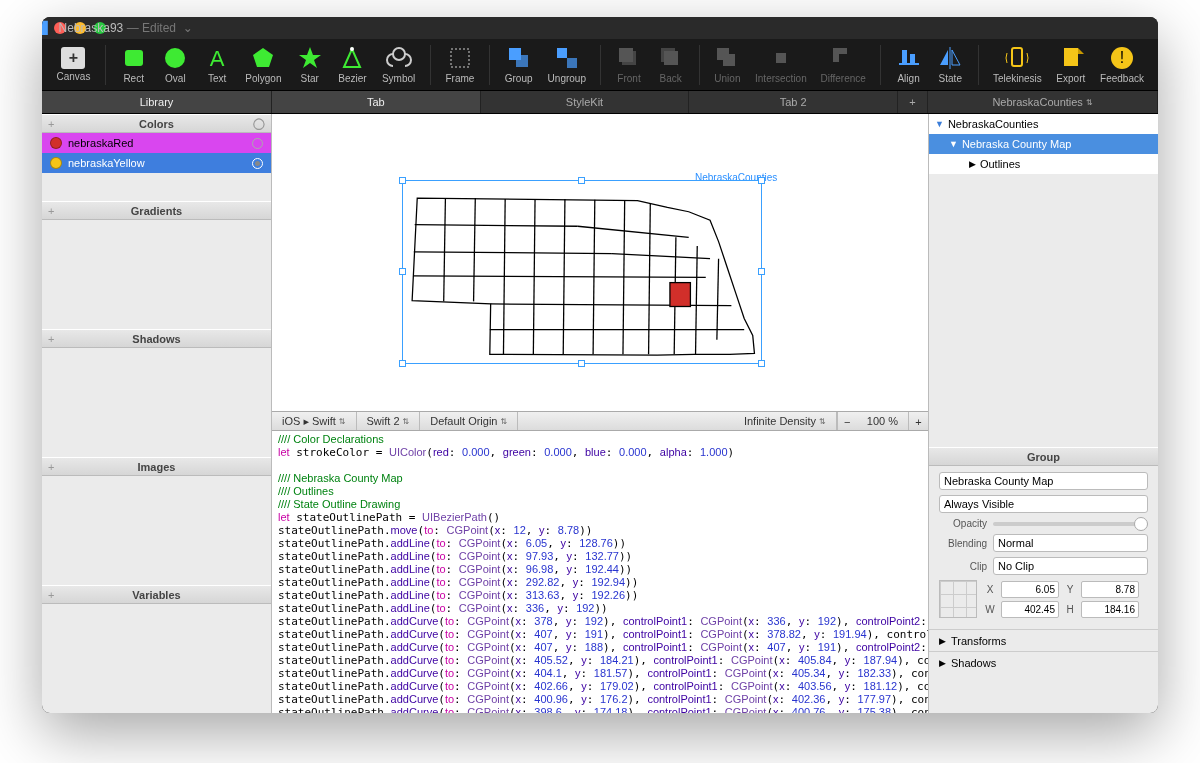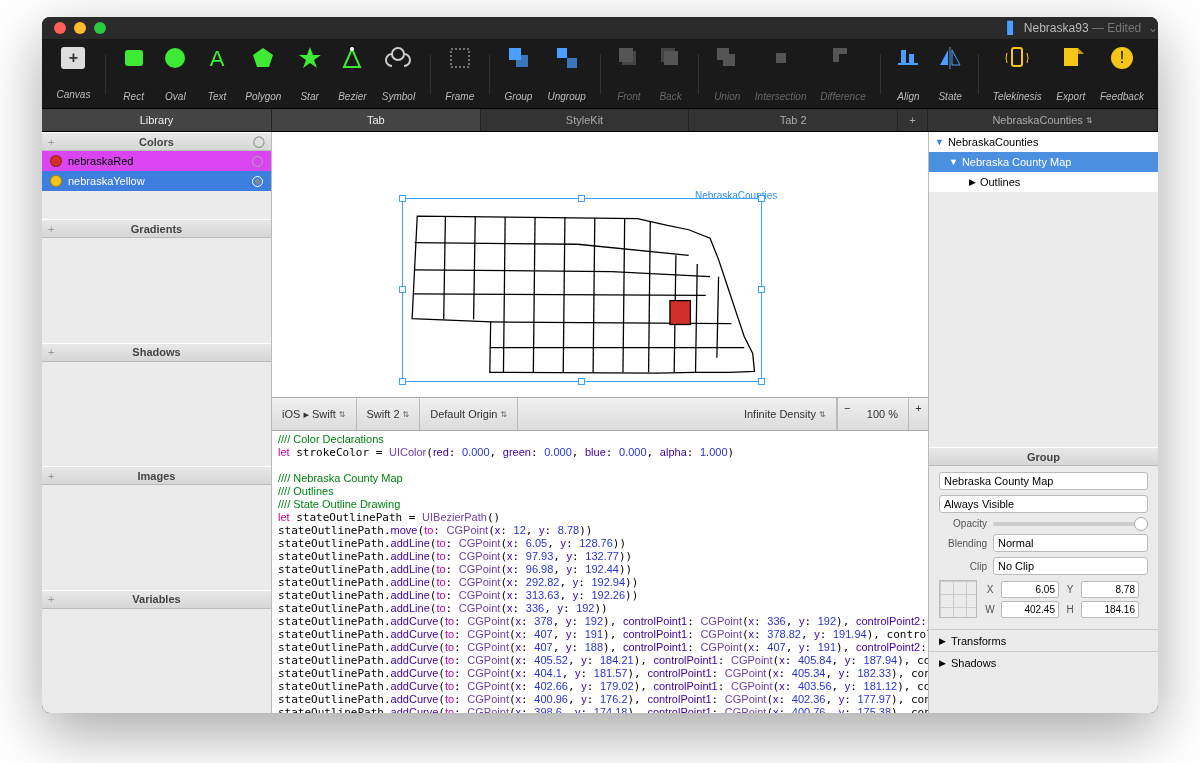--- a/index.html
+++ b/index.html
@@ -2,27 +2,27 @@
 <html><head>
 <meta charset="utf-8">
 <style>
 * { margin:0; padding:0; box-sizing:border-box; font-family:-apple-system,"Helvetica Neue",Arial,sans-serif; }
 body { background:#fff; width:1200px; height:763px; position:relative; }
 .window { position:absolute; left:42px; top:17px; width:1116px; height:696px; background:#1a1a1a; border-radius:8px; box-shadow:0 20px 60px rgba(0,0,0,.35); display:flex; flex-direction:column; overflow:hidden; }
 .titlebar { height:22px; display:flex; align-items:center; padding:0 12px; background:#2a2a2a; position:relative; }
 .traffic { display:flex; gap:8px; }
 .traffic span { width:12px; height:12px; border-radius:50%; }
 .tl-red{background:#ff5f57}.tl-yellow{background:#febc2e}.tl-green{background:#28c840}
-.title-text { position:absolute; left:0; right:0; text-align:right; font-size:12px; color:#bbb; pointer-events:none;}
+.title-text { position:absolute; left:0; right:0; text-align:left; font-size:12px; color:#bbb; pointer-events:none;}
 .title-text .dim{color:#777}
 .title-text .doc-icon{color:#4a9eff;margin-right:4px}
 .toolbar { background:#1a1a1a; padding:4px 8px; display:flex; align-items:center; gap:2px; border-bottom:1px solid #000;}
 .tool { display:flex; flex-direction:column; align-items:center; padding:2px 8px; min-width:38px; cursor:pointer;}
 .tool-icon { width:26px; height:26px; display:flex; align-items:center; justify-content:center; }
-.tool-label { font-size:10px; color:#bbb; margin-top:20px; white-space:nowrap;font-style:italic;}
+.tool-label { font-size:10px; color:#bbb; margin-top:2px; white-space:nowrap;}
 .tool.dim .tool-label{color:#666}
 .sep{width:1px;height:40px;background:#333;margin:0 6px}
 .green-shape{fill:#3eea33}
 .canvas-btn{width:24px;height:22px;background:#ddd;border-radius:3px;display:flex;align-items:center;justify-content:center;color:#333;font-size:16px;font-weight:bold}
 .tabs-row{display:flex;height:23px;background:#333;border-bottom:1px solid #000}
 .tabs-row .tab{flex:1;display:flex;align-items:center;justify-content:center;font-size:11px;color:#aaa;border-right:1px solid #222;cursor:pointer}
 .tabs-row .tab.sidebar-title{flex:0 0 230px;background:#333}
 .tabs-row .tab.active{background:#444;color:#eee}
 .tabs-row .tab.right-title{flex:0 0 230px}
 .body-row{flex:1;display:flex;min-height:0}
@@ -38,21 +38,21 @@
 .swatch{width:12px;height:12px;border-radius:50%;border:1px solid rgba(0,0,0,.3)}
 .row-indicator{position:absolute;right:8px;width:11px;height:11px;border:1px solid #aaa;border-radius:50%;display:flex;align-items:center;justify-content:center}
 .row-indicator.dot::after{content:"";width:5px;height:5px;background:#888;border-radius:50%}
 .flex-spacer{flex:1}
 .section-body{background:#f4f4f4}
 .canvas-area{flex:1;background:#fff;position:relative;overflow:hidden}
 .canvas-label{position:absolute;left:423px;top:58px;font-size:10px;color:#2a8fff}
 .nebraska{position:absolute;left:135px;top:70px;width:350px;height:175px}
 .sel-box{position:absolute;left:130px;top:66px;width:360px;height:184px;border:1px solid #3aa0ff}
 .sel-handle{position:absolute;width:7px;height:7px;background:#fff;border:1px solid #3aa0ff}
-.code-toolbar{height:34px;background:linear-gradient(#f0f0f0,#dcdcdc);border-top:1px solid #aaa;border-bottom:1px solid #aaa;display:flex;align-items:center;font-size:11px;color:#333}
+.code-toolbar{height:20px;background:linear-gradient(#f0f0f0,#dcdcdc);border-top:1px solid #aaa;border-bottom:1px solid #aaa;display:flex;align-items:center;font-size:11px;color:#333}
 .code-toolbar .seg{padding:0 10px;border-right:1px solid #bbb;display:flex;align-items:center;gap:3px;height:100%}
 .code-toolbar .seg .arr{font-size:8px;color:#666}
 .code-toolbar .spacer{flex:1}
 .code-toolbar .btn{width:20px;text-align:center;border-left:1px solid #bbb;height:100%;line-height:20px}
 .code-pane{flex:0 0 282px;background:#fff;font-family:Menlo,Consolas,monospace;font-size:11px;line-height:13px;padding:2px 6px;overflow:hidden;white-space:pre;color:#000}
 .c-keyword{color:#c800a4}.c-type{color:#6f41a7}.c-method{color:#3c00a2}.c-num{color:#2834cf}.c-comment{color:#008311}
 .outline-row{display:flex;align-items:center;height:20px;font-size:11px;padding:0 6px;gap:4px}
 .outline-row.sel{background:#4a8fe0;color:#fff}
 .outline-row .tri{font-size:9px}
 .inspector{padding:6px 10px;background:#ebebeb}

